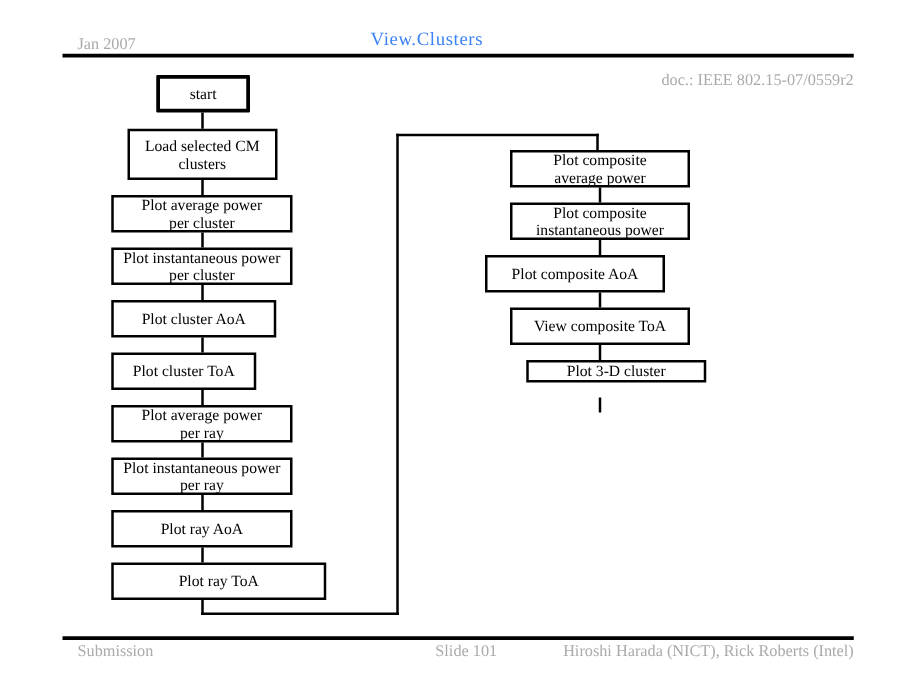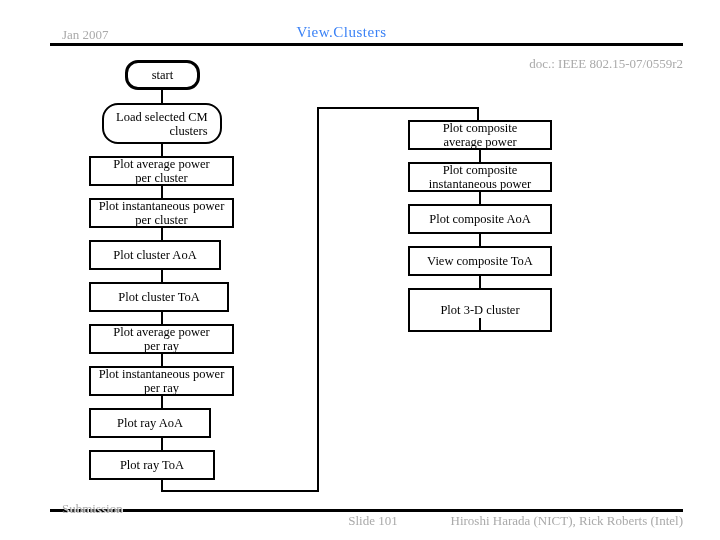--- a/index.html
+++ b/index.html
@@ -16,22 +16,22 @@
     font-size:15px; color:#3b82f6; letter-spacing:0.5px;
   }
   
   .node {
     position:absolute; box-sizing:border-box; background:#fff;
     border:2px solid #000; color:#000;
     font-size:12.5px; line-height:14px; text-align:center;
     display:flex; align-items:center; justify-content:center;
     white-space:pre-line;
   }
-  .node.round { border-width:3px; border-radius:13px; }
-  .node.leftalign { justify-content:flex-start; text-align:right; padding-left:12px;border-radius:16px; }
+  .node.round { border-width:3px; border-radius:1px; }
+  .node.leftalign { justify-content:flex-start; text-align:center; padding-left:12px; }
   
   .conn { position:absolute; background:#000; }
 </style>
 </head>
 <body>
 
 <div id="slide">
 
   <div class="meta-text" style="left:62px; top:27px;text-align:center;">Jan 2007</div>
   <div id="hdr-title">View.Clusters</div>
@@ -40,35 +40,35 @@
 
   <div class="node round" style="left:125px; top:60px; width:75px; height:30px;">start</div>
 
   <div class="node leftalign" style="left:102px; top:103px; width:120px; height:41px;">Load selected CM
 clusters</div>
   <div class="node" style="left:89px; top:156px; width:145px; height:30px;">Plot average power
 per cluster</div>
   <div class="node" style="left:89px; top:198px; width:145px; height:30px;">Plot instantaneous power
 per cluster</div>
   <div class="node" style="left:89px; top:240px; width:132px; height:30px;">Plot cluster AoA</div>
-  <div class="node" style="left:89px; top:282px; width:140px; height:30px;">Plot cluster ToA</div>
+  <div class="node" style="left:89px; top:282px; width:116px; height:30px;">Plot cluster ToA</div>
   <div class="node" style="left:89px; top:324px; width:145px; height:30px;">Plot average power
 per ray</div>
   <div class="node" style="left:89px; top:366px; width:145px; height:30px;">Plot instantaneous power
 per ray</div>
-  <div class="node" style="left:89px; top:408px; width:122px; height:30px;">Plot ray AoA</div>
-  <div class="node" style="left:89px; top:450px; width:126px; height:30px;">Plot ray ToA</div>
+  <div class="node" style="left:89px; top:408px; width:145px; height:30px;">Plot ray AoA</div>
+  <div class="node" style="left:89px; top:450px; width:172px; height:30px;">Plot ray ToA</div>
 
   <div class="node" style="left:408px; top:120px; width:144px; height:30px;">Plot composite
 average power</div>
   <div class="node" style="left:408px; top:162px; width:144px; height:30px;">Plot composite
 instantaneous power</div>
-  <div class="node" style="left:408px; top:204px; width:144px; height:30px;">Plot composite AoA</div>
+  <div class="node" style="left:388px; top:204px; width:144px; height:30px;">Plot composite AoA</div>
   <div class="node" style="left:408px; top:246px; width:144px; height:30px;">View composite ToA</div>
-  <div class="node" style="left:408px; top:288px; width:144px; height:44px;">Plot 3-D cluster</div>
+  <div class="node" style="left:421px; top:288px; width:144px; height:18px;">Plot 3-D cluster</div>
 
 
   <div class="conn" style="left:161px; top:90px;  width:2px; height:13px;"></div>
   <div class="conn" style="left:161px; top:144px; width:2px; height:12px;"></div>
   <div class="conn" style="left:161px; top:186px; width:2px; height:12px;"></div>
   <div class="conn" style="left:161px; top:228px; width:2px; height:12px;"></div>
   <div class="conn" style="left:161px; top:270px; width:2px; height:12px;"></div>
   <div class="conn" style="left:161px; top:312px; width:2px; height:12px;"></div>
   <div class="conn" style="left:161px; top:354px; width:2px; height:12px;"></div>
   <div class="conn" style="left:161px; top:396px; width:2px; height:12px;"></div>
@@ -80,17 +80,17 @@
   <div class="conn" style="left:317px; top:107px; width:162px; height:2px;"></div>
   <div class="conn" style="left:477px; top:107px; width:2px; height:13px;"></div>
 
   <div class="conn" style="left:479px; top:150px; width:2px; height:12px;"></div>
   <div class="conn" style="left:479px; top:192px; width:2px; height:12px;"></div>
   <div class="conn" style="left:479px; top:234px; width:2px; height:12px;"></div>
   <div class="conn" style="left:479px; top:276px; width:2px; height:12px;"></div>
   <div class="conn" style="left:479px; top:318px; width:2px; height:12px;"></div>
 
   <div class="rule" style="top:509px;"></div>
-  <div class="meta-text" style="left:62px; top:501px;">Submission</div>
+  <div class="meta-text" style="left:62px; top:513px;">Submission</div>
   <div class="meta-text" style="left:0; top:513px; width:720px; text-align:center;margin-left:13px;">Slide 101</div>
   <div class="meta-text" style="right:37px; top:513px;text-align:right;">Hiroshi Harada (NICT), Rick Roberts (Intel)</div>
 
 </div>
 
 </body></html>

